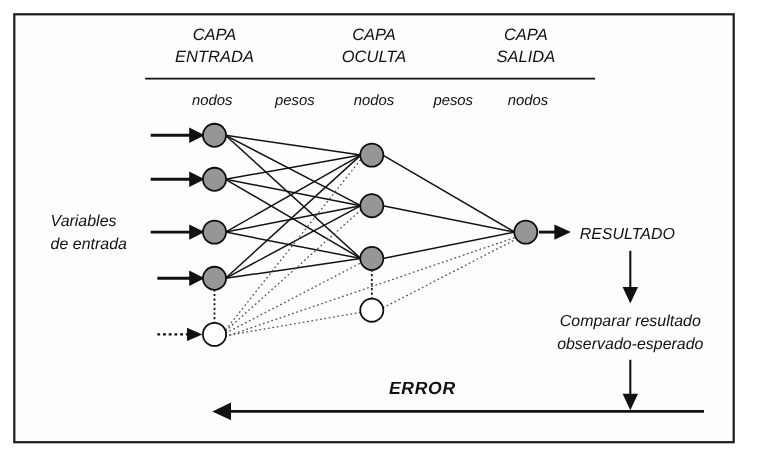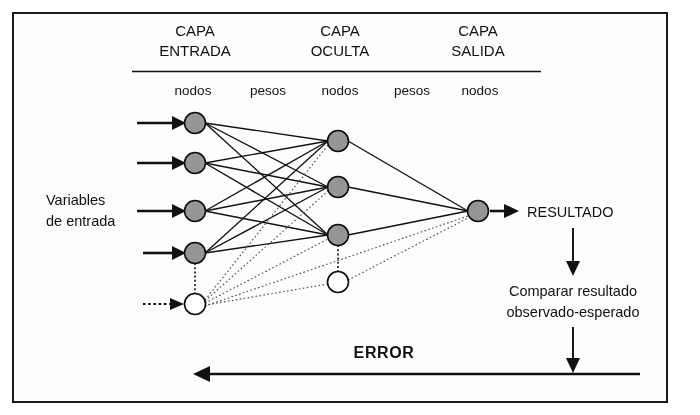--- a/index.html
+++ b/index.html
@@ -7,20 +7,21 @@
     padding: 0;
     background: #ffffff;
   }
   #canvas {
     position: relative;
     width: 700px;
     height: 415px;
     background: #ffffff;
     font-family: "Liberation Sans", sans-serif;
     overflow: hidden;
+    font-style: italic;
   }
   #frame {
     position: absolute;
     left: 12px;
     top: 12px;
     width: 656px;
     height: 391px;
     background: #fdfdfb;
     border: 2px solid #1a1a1a;
     box-sizing: border-box;

